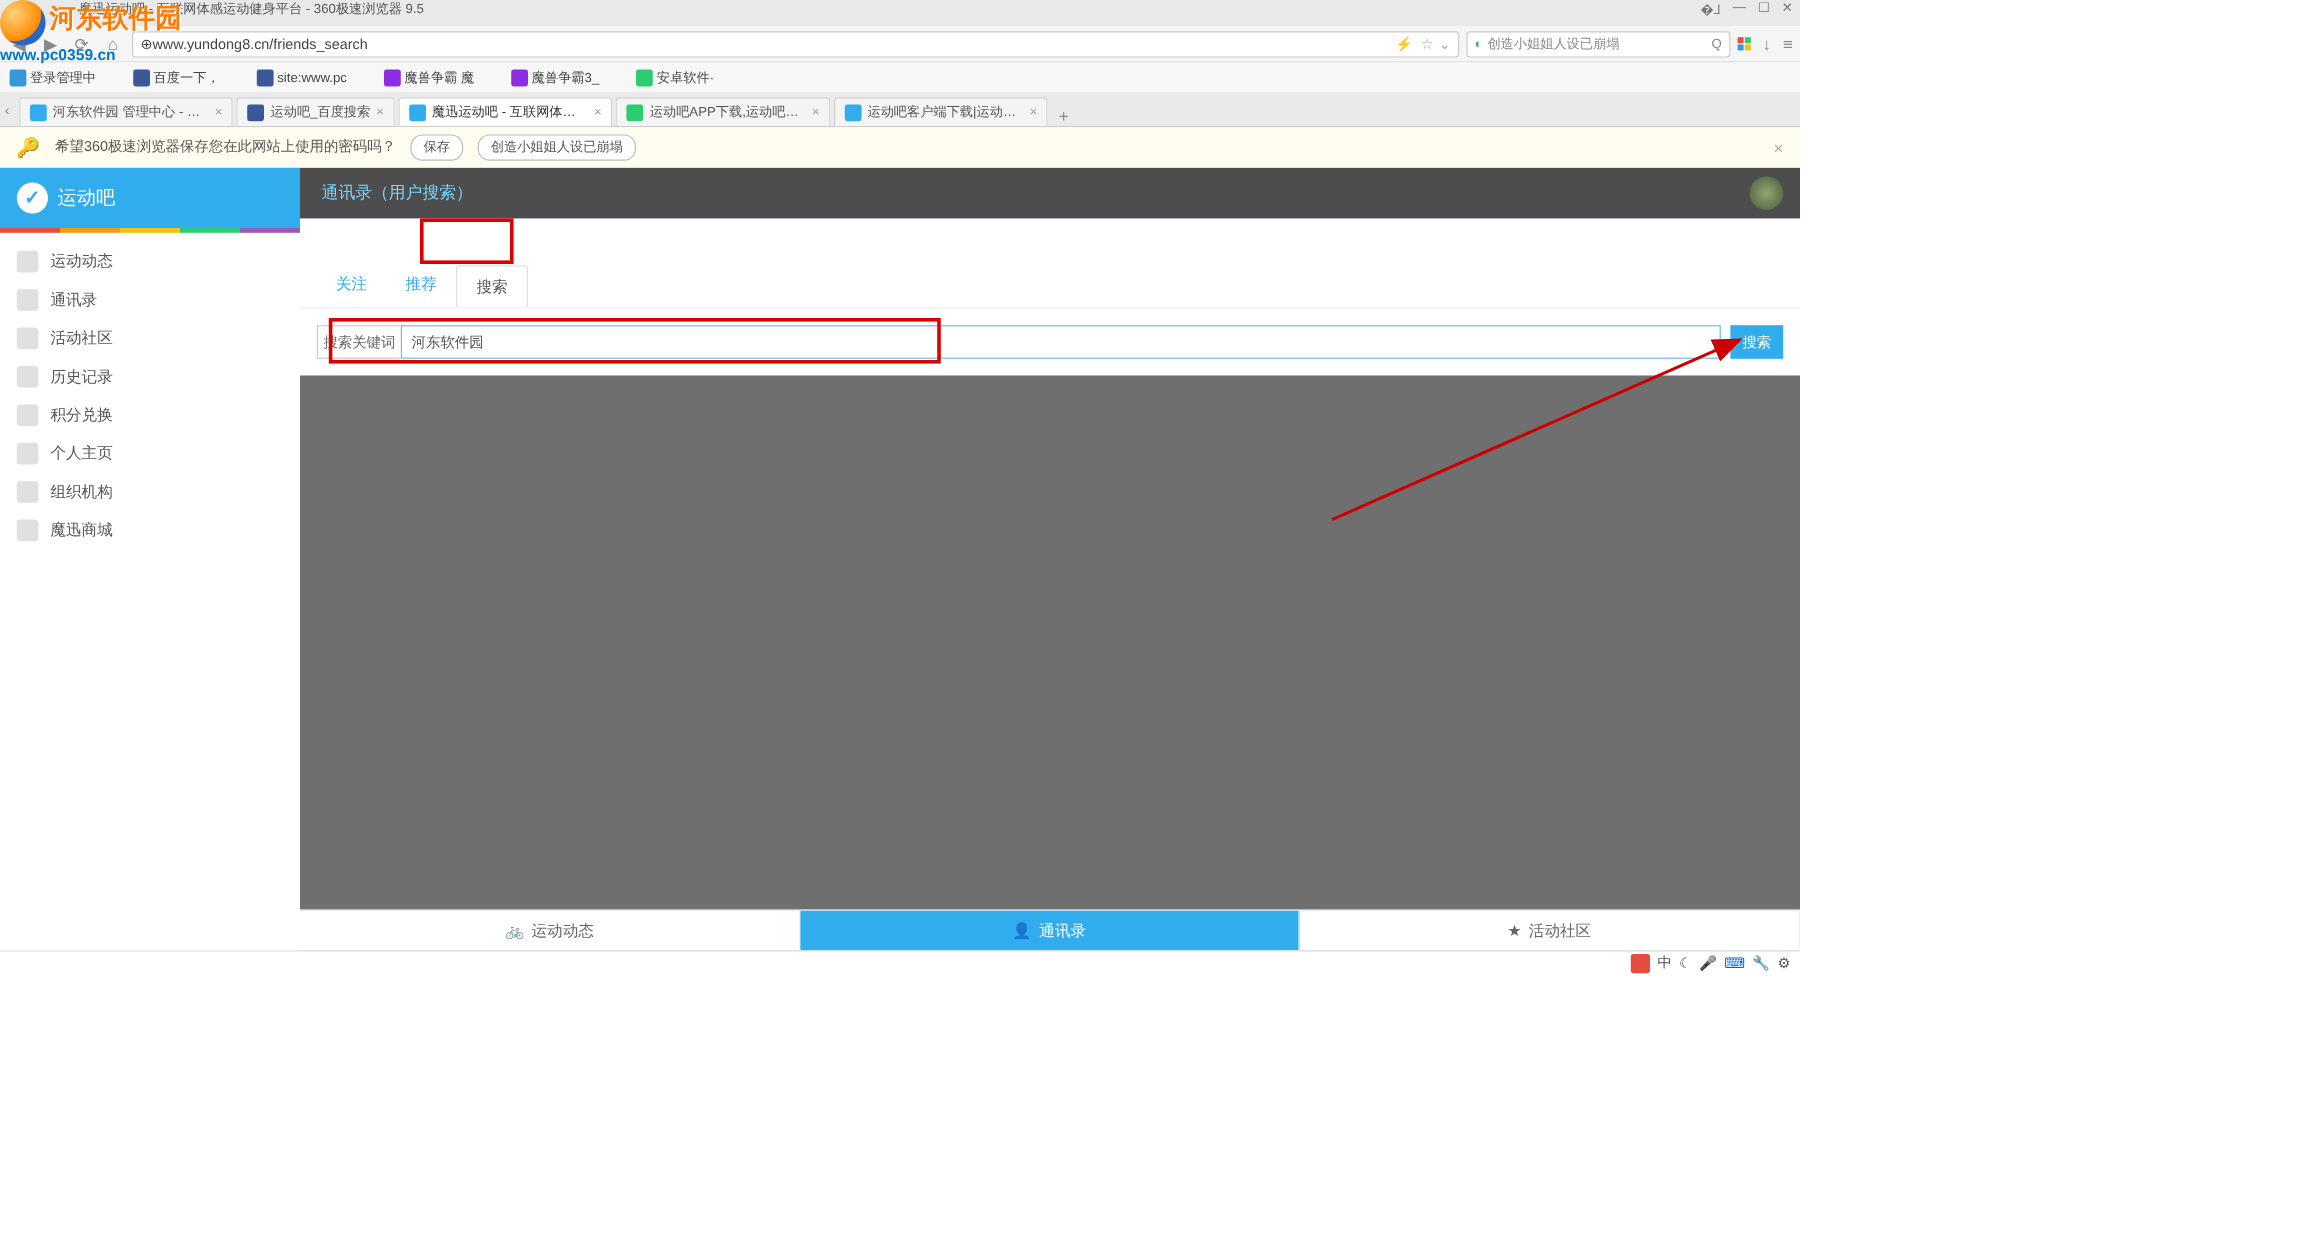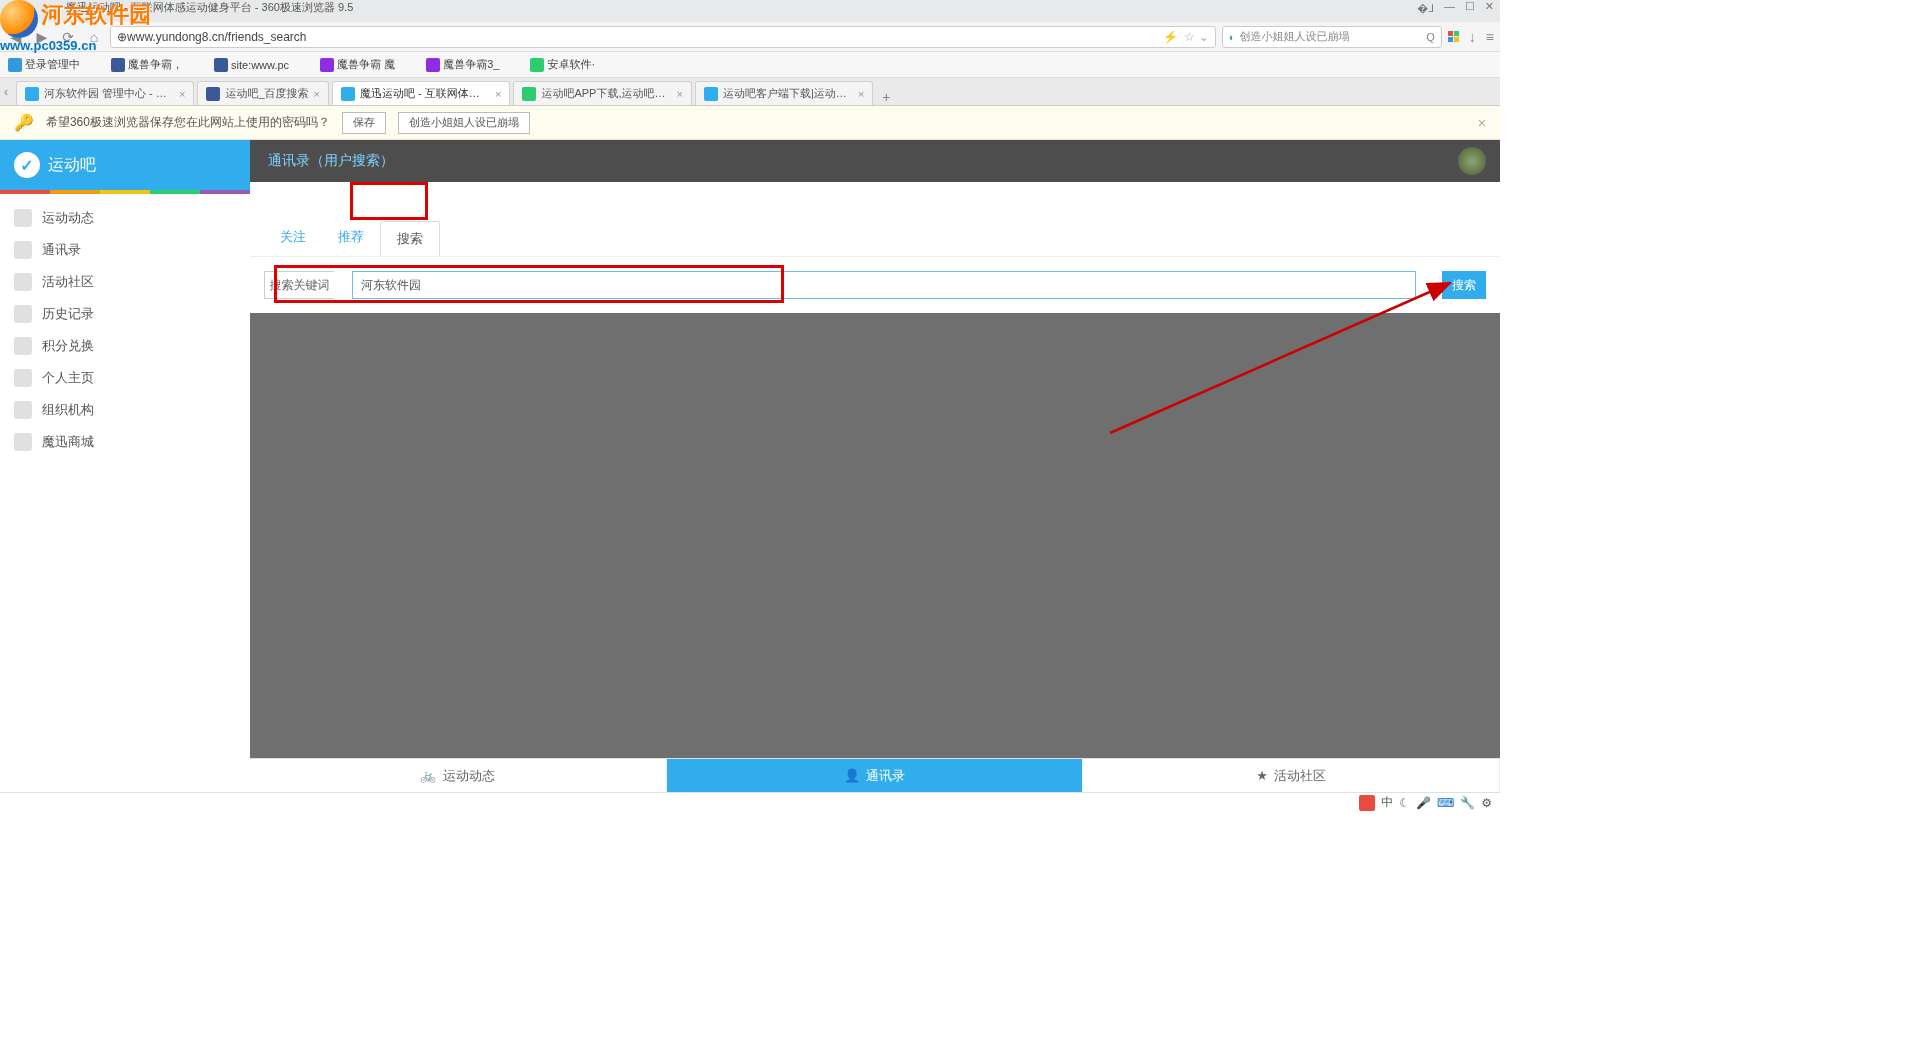--- a/index.html
+++ b/index.html
@@ -37,21 +37,21 @@
 .tab { height:24px; padding:0 8px; background:#f4f4f4; border:1px solid #d0d0d0; border-bottom:none; border-radius:3px 3px 0 0; display:flex; align-items:center; gap:5px; margin-right:3px; font-size:11px; color:#555; max-width:180px; cursor:pointer; }
 .tab.active { background:#fff; color:#333; }
 .tab .tx { white-space:nowrap; overflow:hidden; text-overflow:ellipsis; max-width:130px; }
 .tab .x { color:#999; font-size:11px; }
 .tab-add { width:20px; text-align:center; color:#888; font-size:14px; cursor:pointer; }
 .favicon { width:14px; height:14px; border-radius:2px; display:inline-block; }
 
 
 .pw-bar { height: 34px; background: #fffdf0; border-bottom:1px solid #e8e4cc; display:flex; align-items:center; padding:0 14px; gap:12px; font-size:12px; color:#555; }
 .pw-bar .key-icon { color:#c9a80b; font-size:16px; }
-.pw-btn { height:22px; padding:0 10px; border:1px solid #bbb; background:#fff; border-radius:0; font-size:11px; cursor:pointer; color:#555; }
+.pw-btn { height:22px; padding:0 10px; border:1px solid #bbb; background:#fff; border-radius:10px; font-size:11px; cursor:pointer; color:#555; }
 .pw-bar .spacer { flex:1; }
 .pw-close { color:#aaa; font-size:14px; cursor:pointer; }
 
 
 .app { display:flex; height: calc(812px - 22px - 30px - 26px - 28px - 34px - 20px); }
 
 
 .sidebar { width: 250px; background:#fff; }
 .side-header { height:50px; background:#31aced; display:flex; align-items:center; padding:0 14px; gap:8px; color:#fff; font-size:16px; }
 .side-logo { width:26px; height:26px; border-radius:50%; background:#fff; display:flex; align-items:center; justify-content:center; color:#31aced; font-weight:bold; }
@@ -75,21 +75,21 @@
 .main { flex:1; display:flex; flex-direction:column; background:#4c1d95; position:relative; }
 .main-header { height:42px; background:#4d4d4d; display:flex; align-items:center; padding:0 18px; color:#7dd3ff; font-size:14px; }
 .avatar { position:absolute; right:14px; top:7px; width:28px; height:28px; border-radius:50%; background:radial-gradient(circle,#8fa570,#4a5a3a); }
 
 .sub-tabs-area { background:#fff; padding:0; }
 .sub-tabs { display:flex; padding:4px 14px 0;margin-top:34px; }
 .sub-tab { padding:8px 16px; color:#31aced; font-size:13px; cursor:pointer; }
 .sub-tab.active { color:#555; border:1px solid #ddd; border-bottom:1px solid #fff; border-radius:2px 2px 0 0; position:relative; top:1px; background:#fff; }
 .red-box-tab { position:absolute; border:3px solid #d00; pointer-events:none; }
 
-.search-row { background:#fff; padding:14px; display:flex; gap:18px; align-items:stretch; border-top:1px solid #eee; position:relative; }
+.search-row { background:#fff; padding:14px; display:flex; gap:0; align-items:stretch; border-top:1px solid #eee; position:relative; }
 .search-label { width:70px; border:1px solid #ccc; border-right:none; display:flex; align-items:center; justify-content:center; font-size:12px; color:#666; height:28px; }
 .search-input { flex:1; height:28px; border:1px solid #6fbde8; padding:0 8px; font-size:12px; color:#555; outline:none; }
 .search-btn { width:44px; height:28px; background:#31aced; color:#fff; border:none; font-size:12px; margin-left:8px; cursor:pointer; }
 
 .red-box-search { position:absolute; border:3px solid #d00; pointer-events:none; }
 
 .content-gray { flex:1; background:#6f6f6f; position:relative; }
 
 
 .bottom-nav { height:34px; background:#fff; display:flex; border-top:1px solid #e0e0e0; position:absolute; bottom:0; left:0; right:0; }
@@ -152,21 +152,21 @@
   </div>
 </div>
 
 <div class="bookmarks">
   <div class="bm">
       <span class="bm-icon" style="background:#3498db;"></span>
       <span>登录管理中</span>
     </div>
   <div class="bm">
       <span class="bm-icon" style="background:#3b5998;"></span>
-      <span>魔兽争霸，</span>
+      <span>百度一下，</span>
     </div>
   <div class="bm">
       <span class="bm-icon" style="background:#3b5998;"></span>
       <span>site:www.pc</span>
     </div>
   <div class="bm">
       <span class="bm-icon" style="background:#8e2de2;"></span>
       <span>魔兽争霸 魔</span>
     </div>
   <div class="bm">

